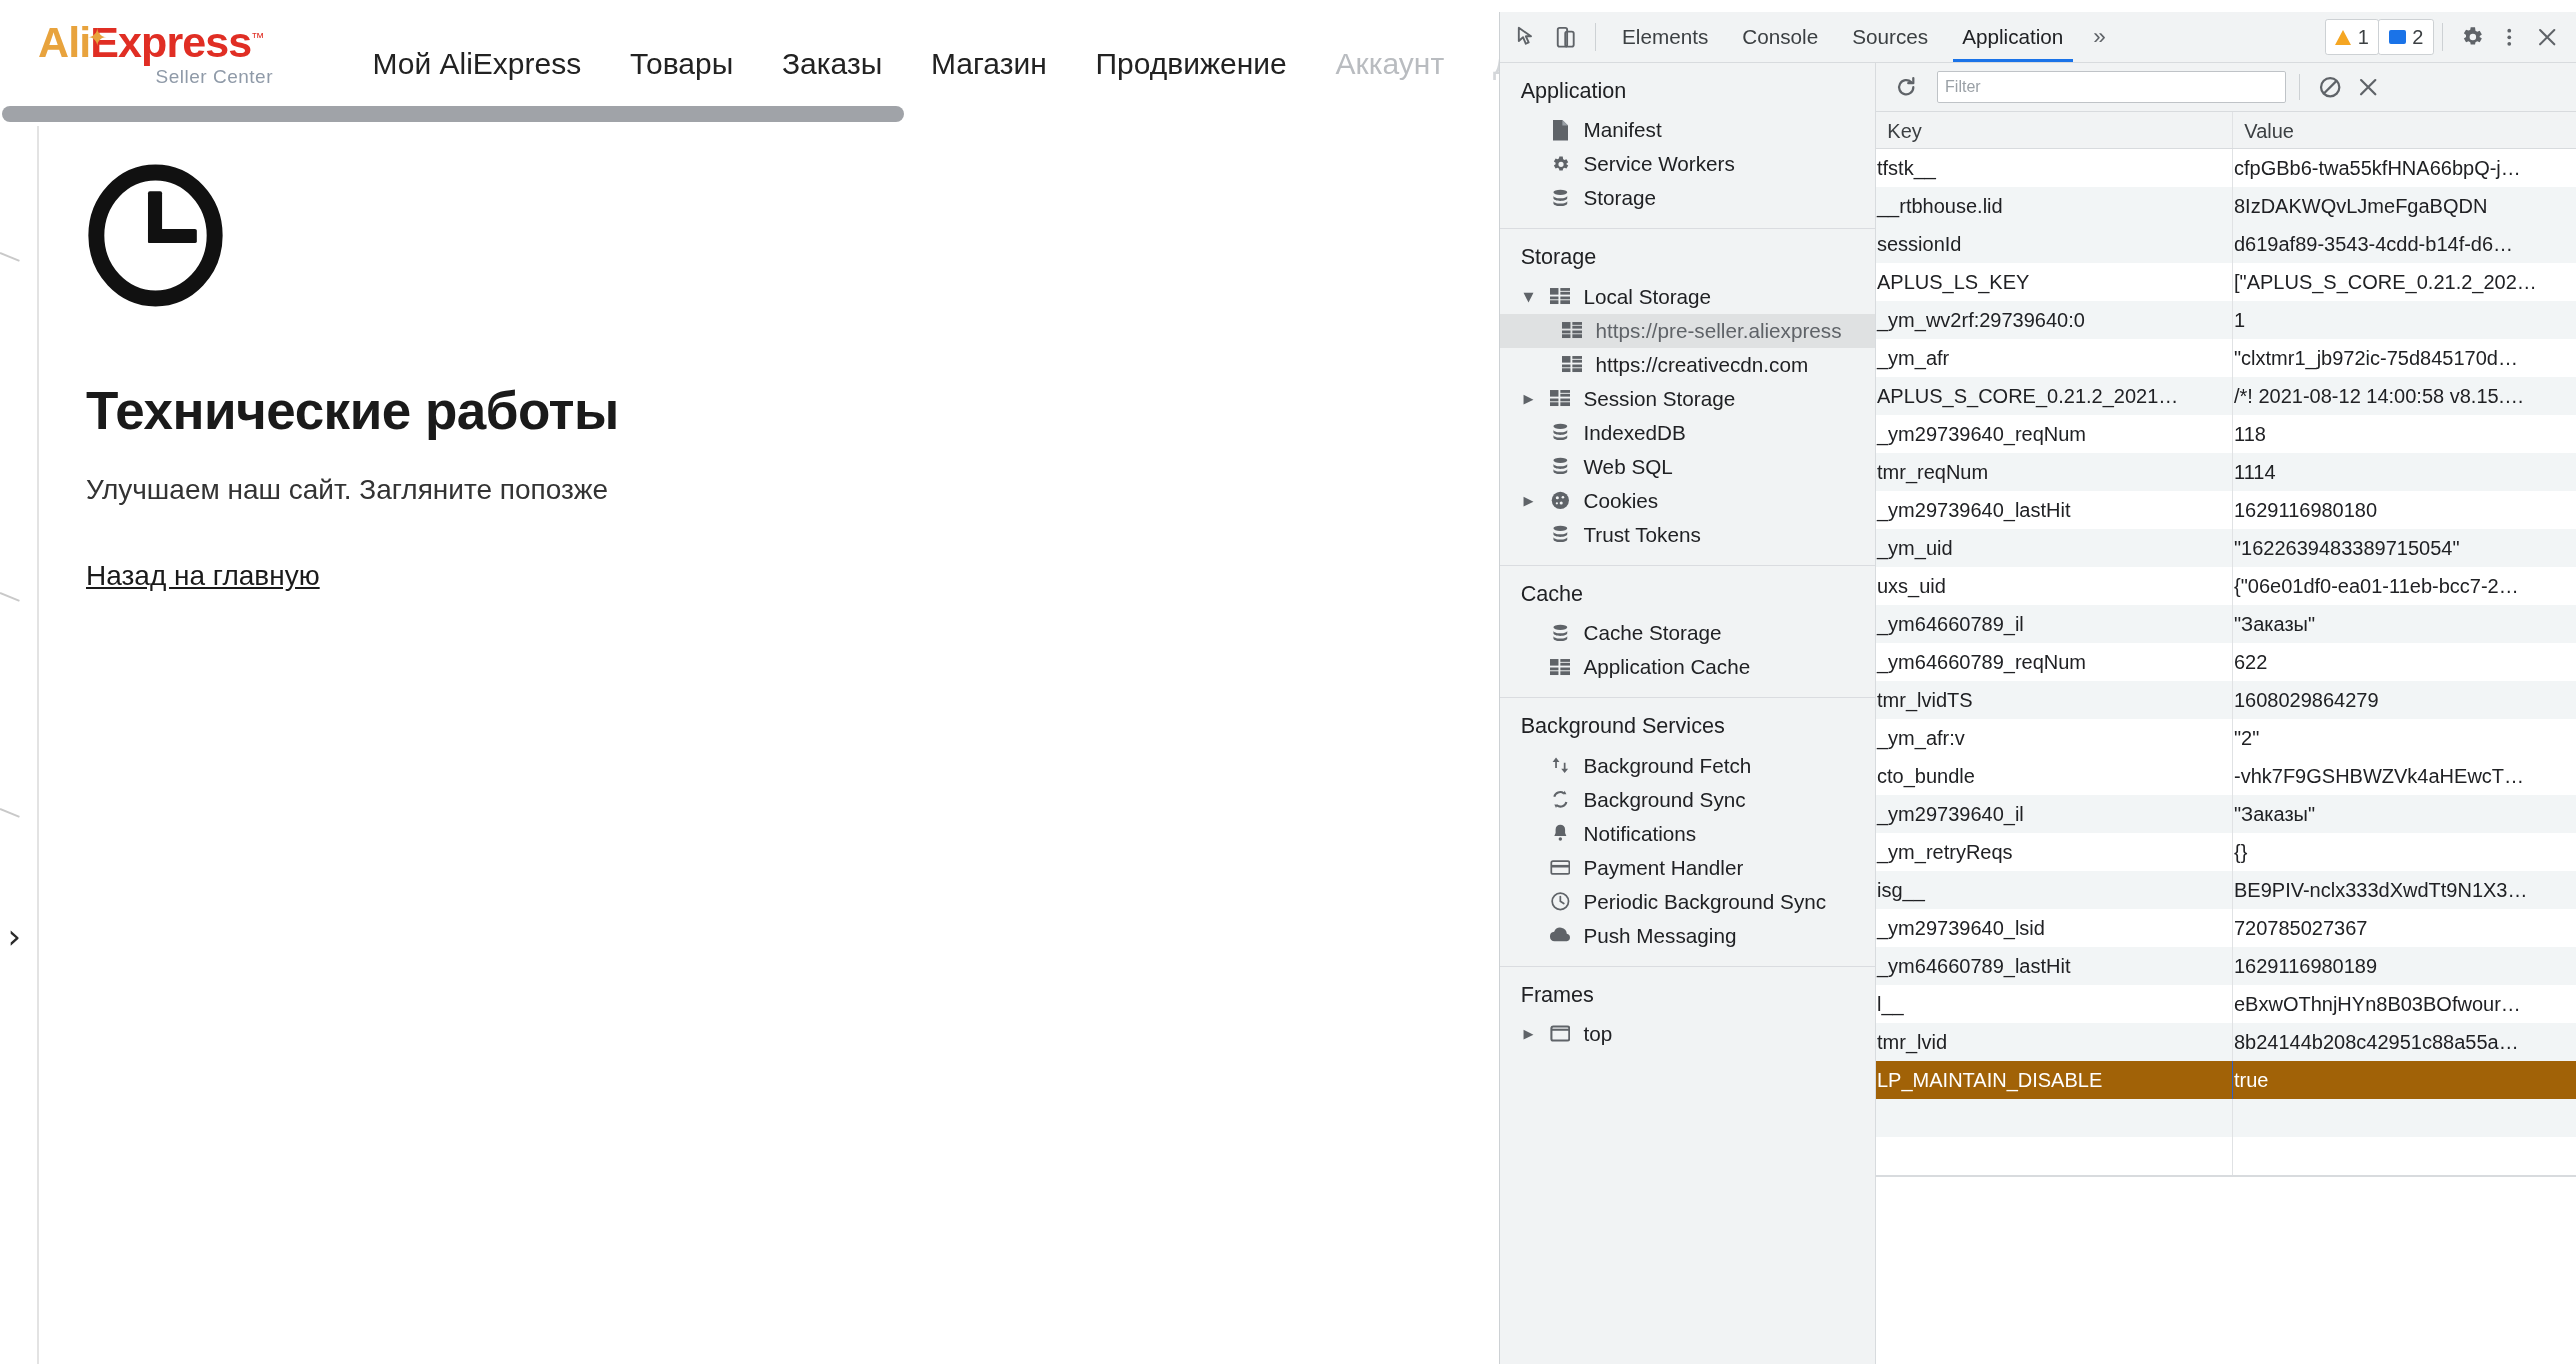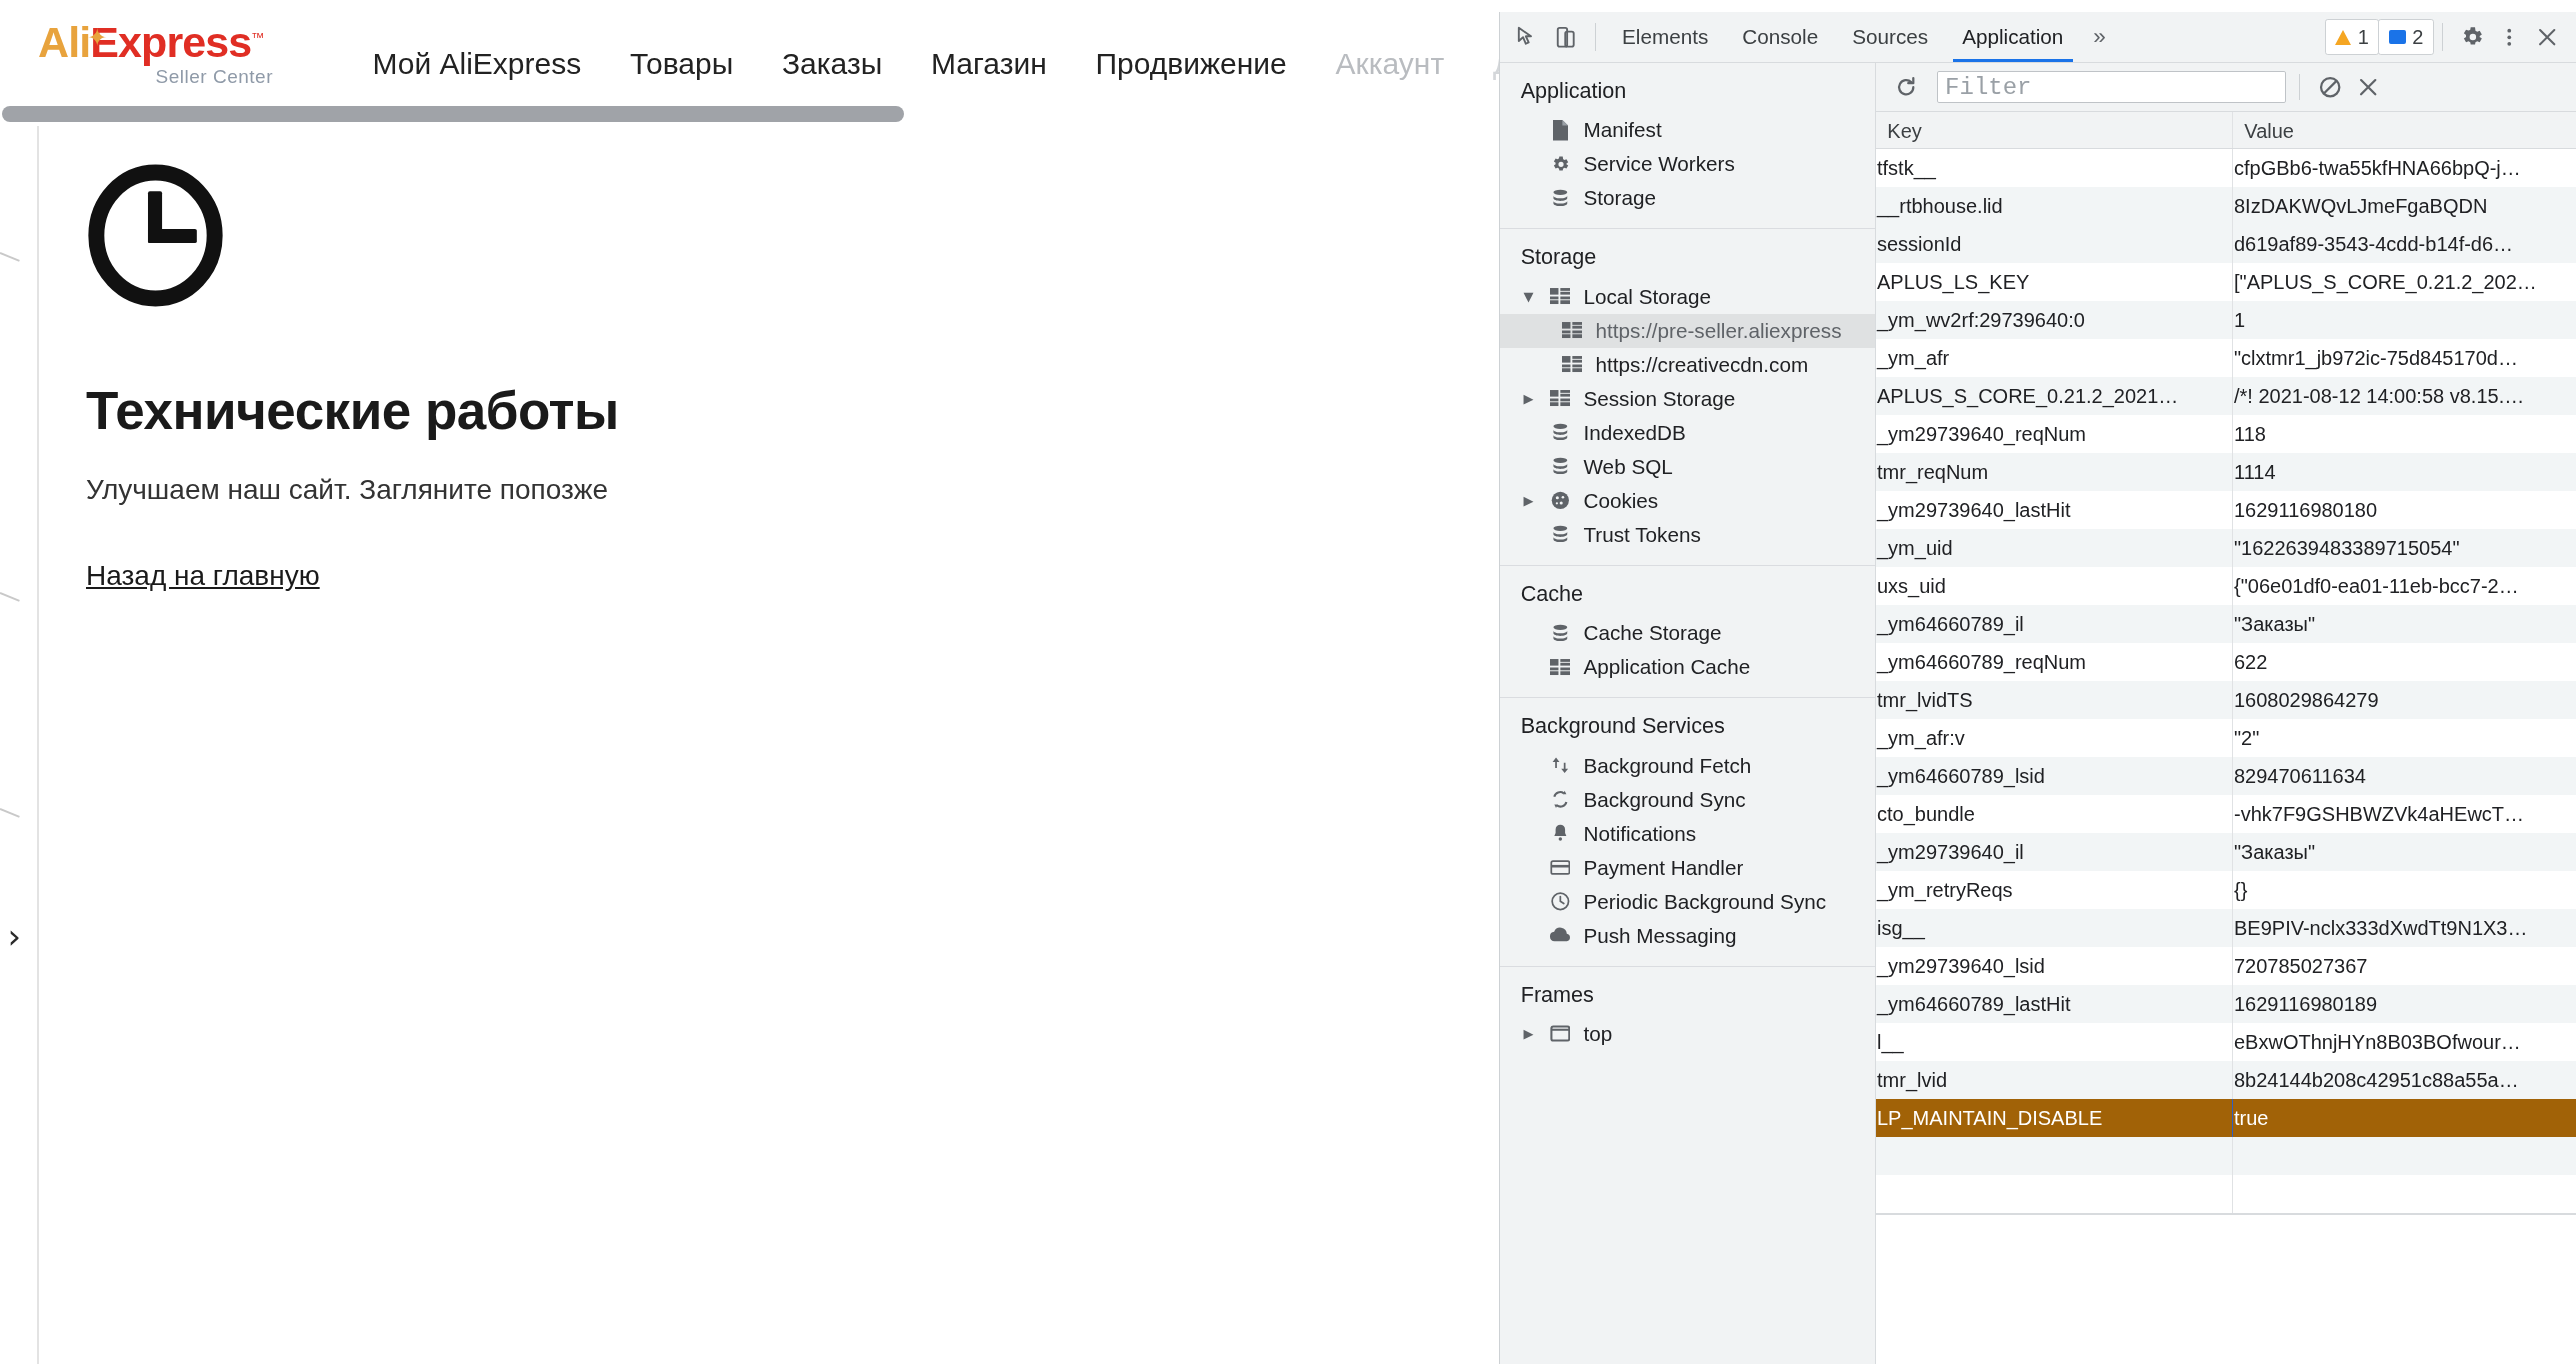--- a/index.html
+++ b/index.html
@@ -345,25 +345,25 @@
     padding: 0 11.3px;
     box-sizing: border-box;
     flex: none;
   }
   .filter-input {
     width: 349px;
     height: 32px;
     border: 0.9px solid #bfc3c7;
     border-radius: 1.9px;
     background: #ffffff;
-    font-size: 24px;
+    font-size: 16px;
     color: #3c4043;
     padding: 0 7.5px;
     box-sizing: border-box;
-    font-family: Liberation Mono, monospace;
+    font-family: Liberation Sans, sans-serif;
     margin-left: 11.3px;
   }
   .filter-input::placeholder { color: #9aa0a6; }
   .fb-sep {
     width: 0.9px; height: 26px;
     background: #cdd1d4;
     margin: 0 11.3px 0 13px;
   }
 
   .kv-table {
@@ -916,24 +916,20 @@
                 <div class="col-val">622</div>
               </div>
               <div class="kv-row alt">
                 <div class="col-key">tmr_lvidTS</div>
                 <div class="col-val">1608029864279</div>
               </div>
               <div class="kv-row">
                 <div class="col-key">_ym_afr:v</div>
                 <div class="col-val">"2"</div>
               </div>
-              <div class="kv-row alt">
-                <div class="col-key">_ym64660789_lsid</div>
-                <div class="col-val">829470611634</div>
-              </div>
               <div class="kv-row">
                 <div class="col-key">cto_bundle</div>
                 <div class="col-val">-vhk7F9GSHBWZVk4aHEwcT…</div>
               </div>
               <div class="kv-row alt">
                 <div class="col-key">_ym29739640_il</div>
                 <div class="col-val">"Заказы"</div>
               </div>
               <div class="kv-row">
                 <div class="col-key">_ym_retryReqs</div>

